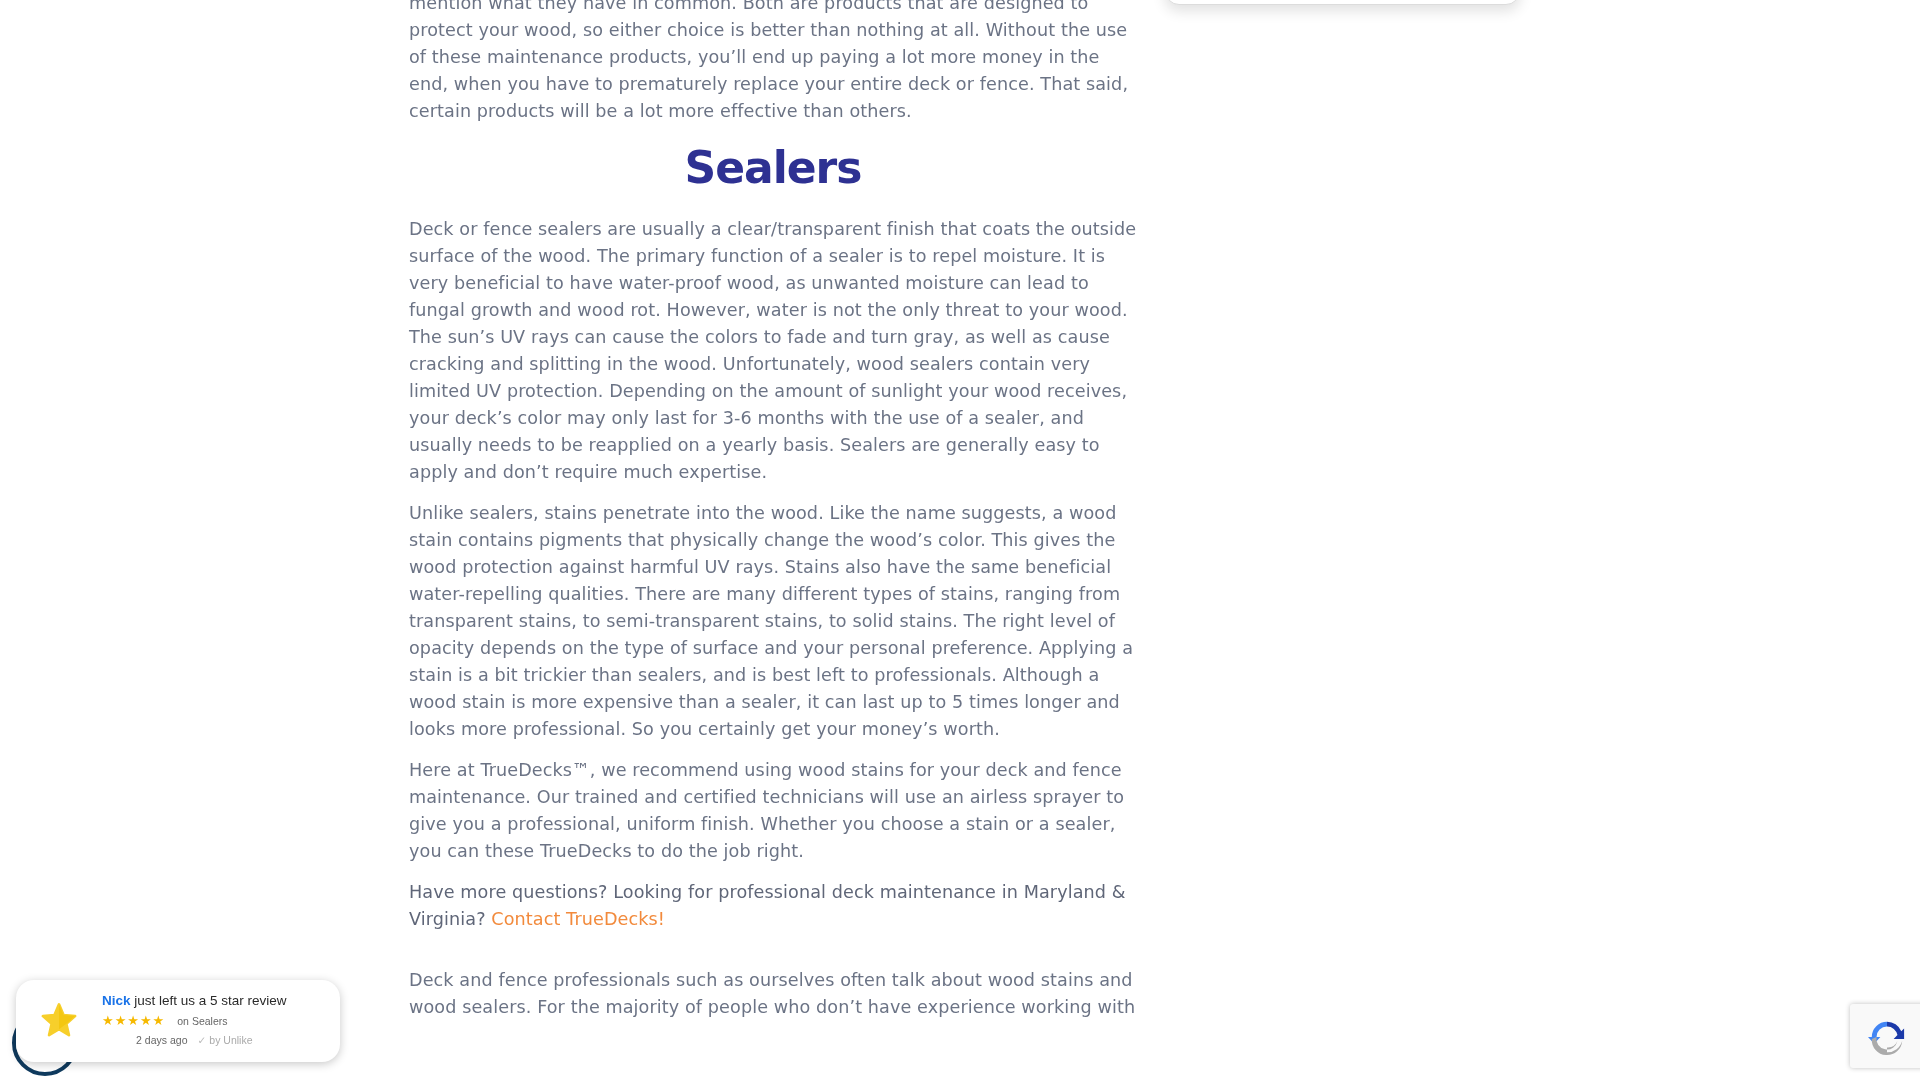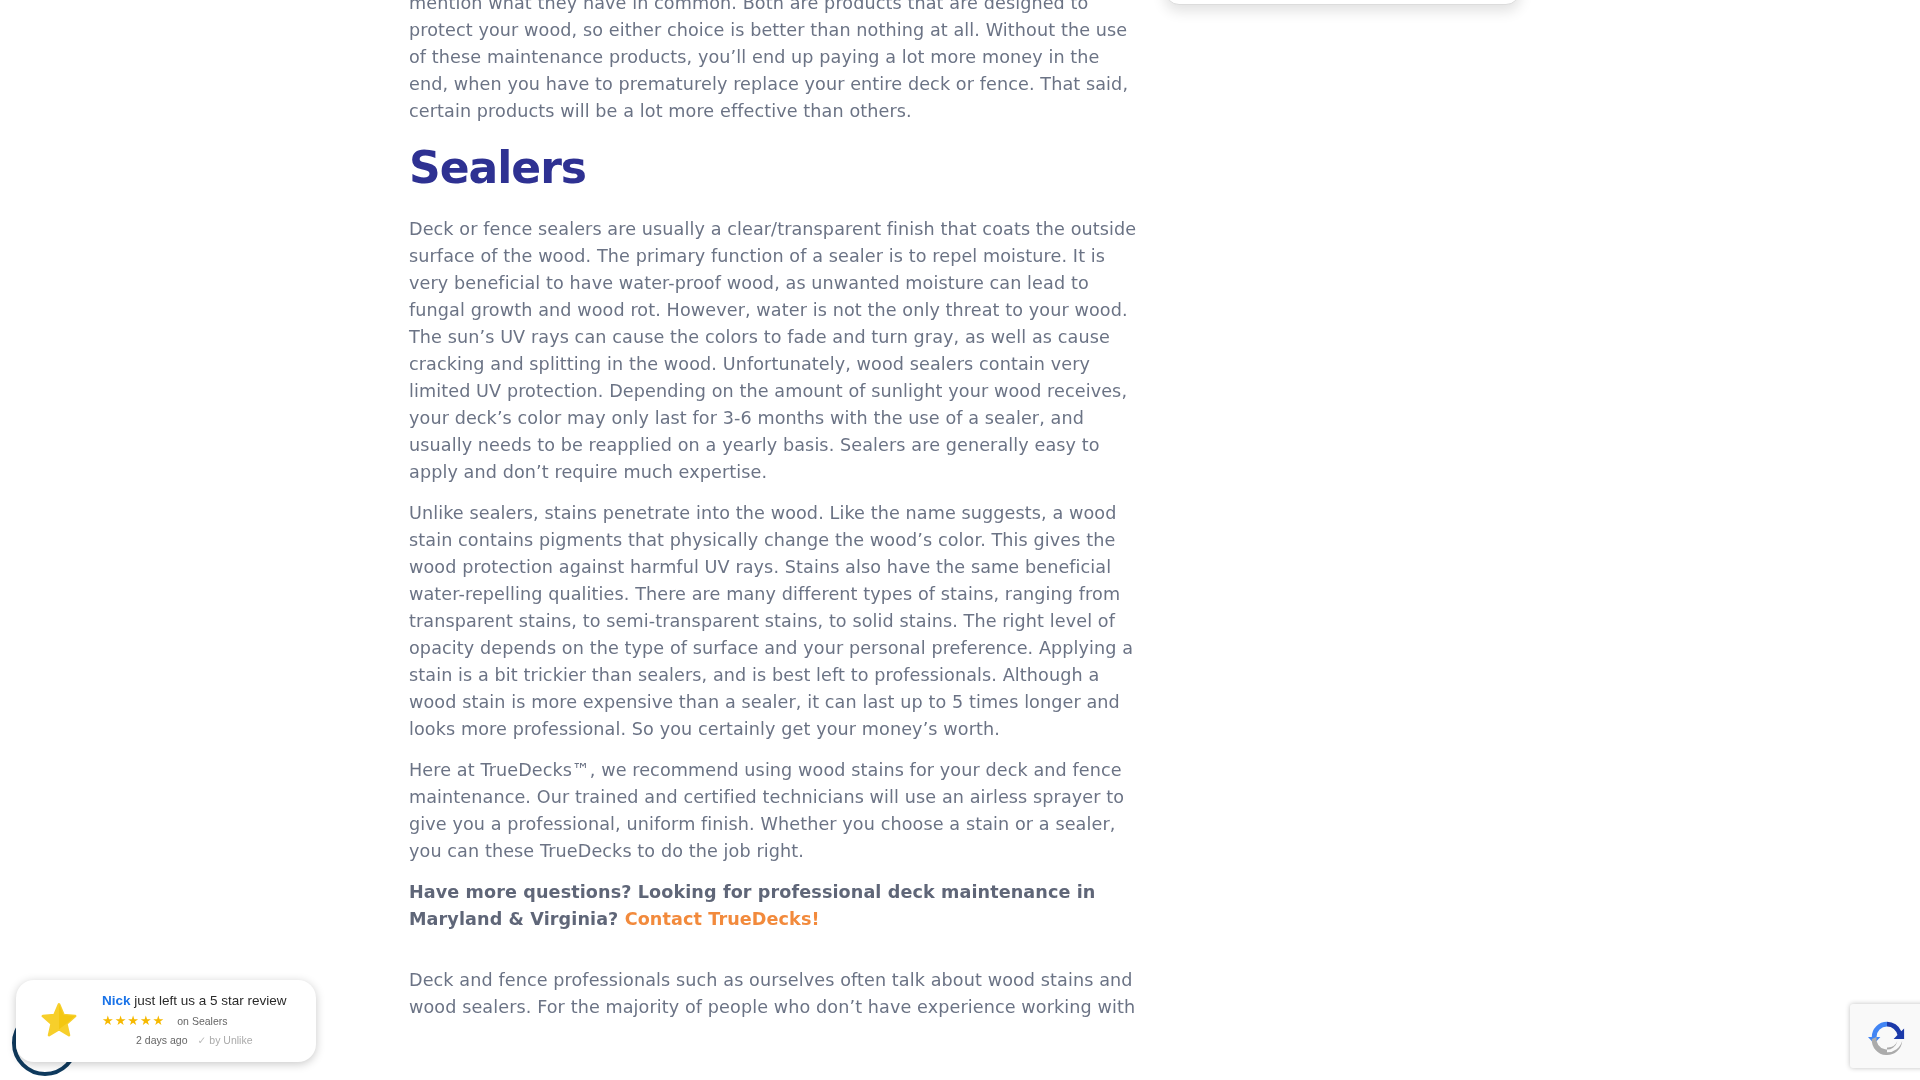--- a/index.html
+++ b/index.html
@@ -23,23 +23,24 @@
   }
   .article p { margin: 0 0 14px 0; }
   .article h2 {
     font-family: "DejaVu Sans", sans-serif;
     font-weight: 900;
     color: #2e3192;
     font-size: 44px;
     line-height: 52px;
     margin: 17px 0 22px 0;
     letter-spacing: -1px;
+    text-align: center;
   }
   .article .cta {
-    font-weight: bold;
+    font-weight: normal;
     color: #5f6678;
     margin-top: 14px;
     margin-bottom: 34px;
   }
   .article .cta a {
     color: #f28a3c;
     text-decoration: none;
     cursor: pointer;
   }
 
@@ -68,21 +69,21 @@
     height: 66px;
     border-radius: 50%;
     border: 4px solid #0f3a5e;
     box-sizing: border-box;
     background: transparent;
   }
   .review-widget {
     position: absolute;
     left: 4px;
     top: 0px;
-    width: 300px;
+    width: 324px;
     height: 82px;
     background: #ffffff;
     border-radius: 18px;
     box-shadow: 0 2px 10px rgba(0,0,0,0.22);
     box-sizing: border-box;
   }
   .review-star {
     position: absolute;
     left: 22px;
     top: 20px;

